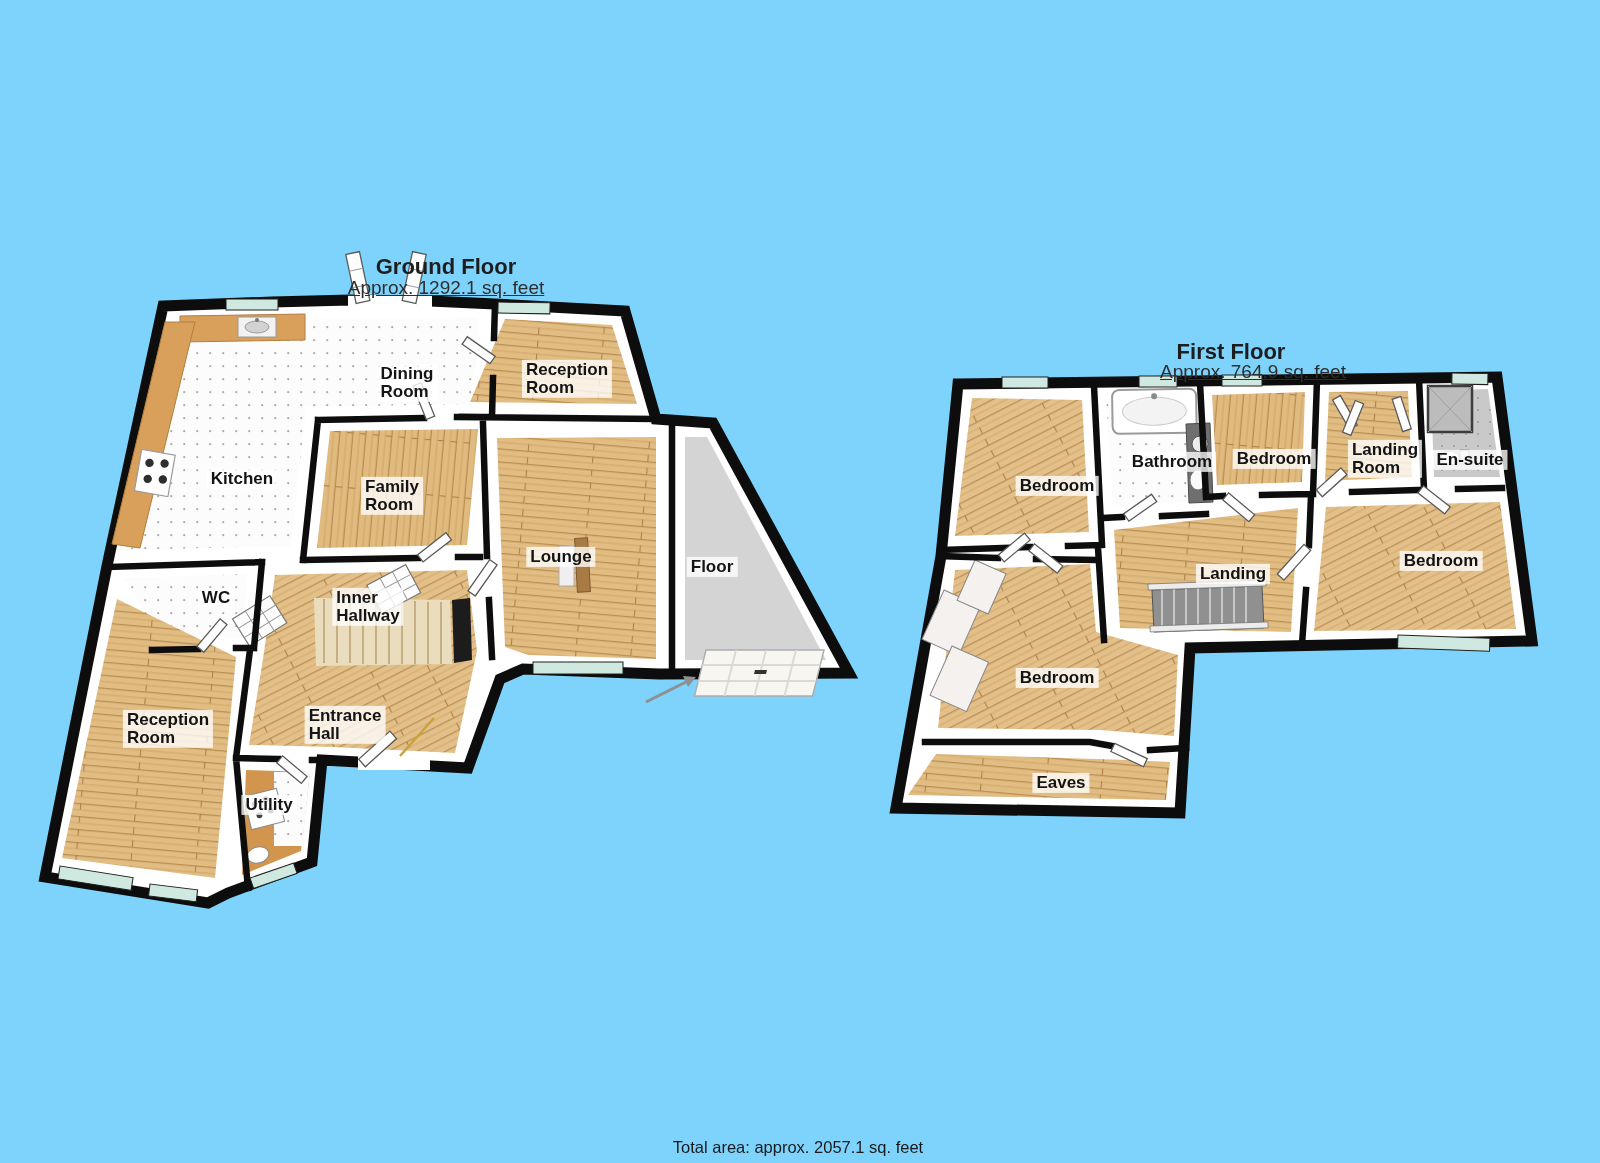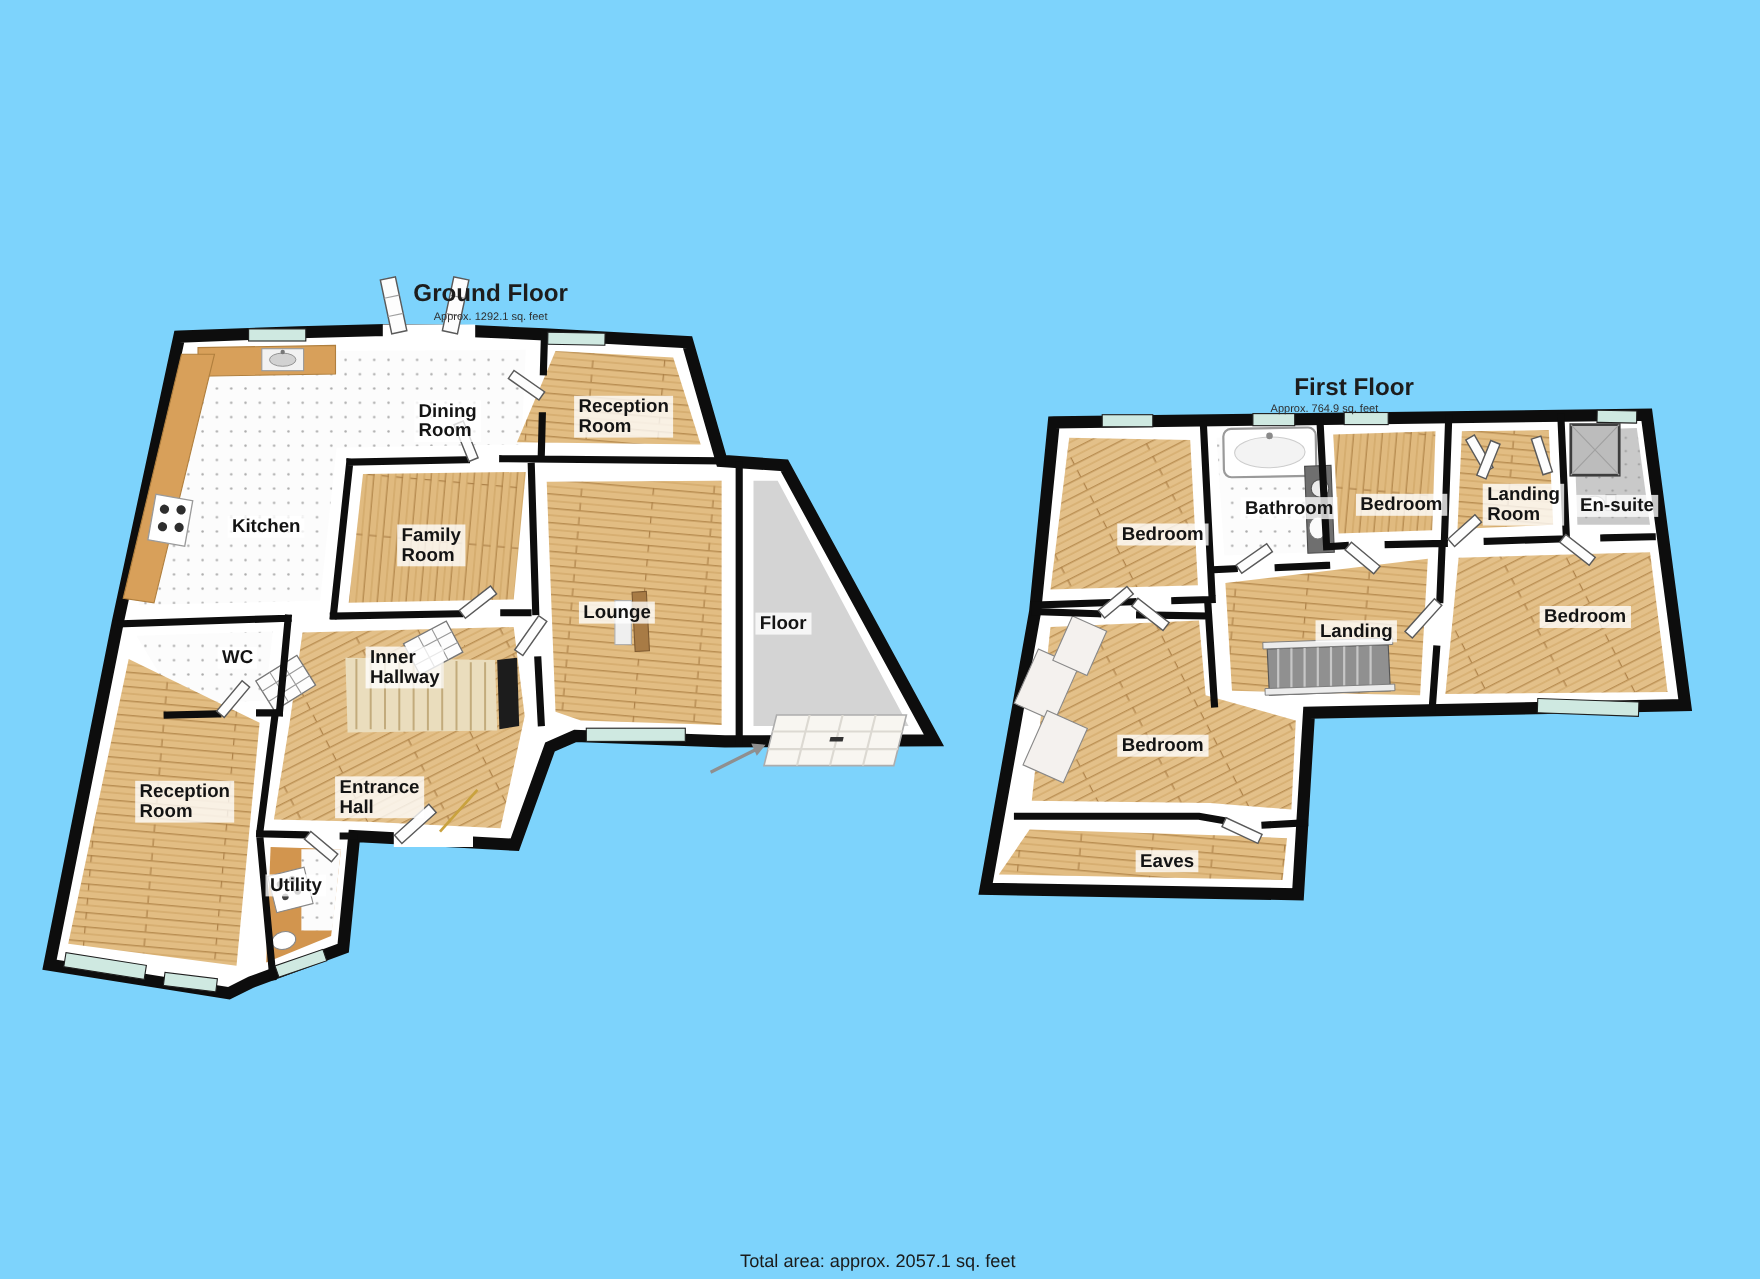--- a/index.html
+++ b/index.html
@@ -6,21 +6,21 @@
   .stage{position:relative;width:1600px;height:1163px;background:#7dd3fc;overflow:hidden;
          font-family:"Liberation Sans",sans-serif;}
   .plan-svg{position:absolute;left:0;top:0;}
   .room-label{position:absolute;transform:translate(-50%,-50%);
       font-weight:bold;font-size:17px;line-height:1.07;color:#141414;
       background:rgba(255,255,255,0.78);padding:1px 4px;
       white-space:pre-line;z-index:5;}
   .floor-title{position:absolute;transform:translate(-50%,-50%);
       font-weight:bold;font-size:22px;color:#1d1d1d;z-index:5;white-space:nowrap;}
   .floor-area{position:absolute;transform:translate(-50%,-50%);
-      font-size:10px;color:#2e2e2e;z-index:5;white-space:nowrap;}
+      font-size:19px;color:#2e2e2e;z-index:5;white-space:nowrap;text-decoration:underline;}
   .footer-total{position:absolute;transform:translate(-50%,-50%);
       font-size:16.5px;color:#1a1a1a;z-index:5;white-space:nowrap;}
   .wall-in{stroke:#0d0d0d;stroke-width:6.5;fill:none;stroke-linecap:square;}
   .door{fill:#fdfdfd;stroke:#5a5a5a;stroke-width:1.3;}
   .glass{fill:#cfe9e1;stroke:#1f1f1f;stroke-width:1;}
 </style>
 </head>
 <body>
 
 <div class="stage">
@@ -244,21 +244,21 @@
       <rect class="door" x="1332" y="398" width="9" height="34" transform="rotate(-30 1336 398)"></rect>
       <rect class="door" x="1355" y="402" width="9" height="34" transform="rotate(22 1359 402)"></rect>
       <rect class="door" x="1392" y="398" width="9" height="34" transform="rotate(-18 1396 398)"></rect>
     </g>
   </g>
 </svg>
 
   <div class="floor-title" style="left:446px;top:267px">Ground Floor</div>
   <div class="floor-area" style="left:446px;top:288px">Approx. 1292.1 sq. feet</div>
   <div class="floor-title" style="left:1231px;top:352px">First Floor</div>
-  <div class="floor-area" style="left:1204px;top:372px">Approx. 764.9 sq. feet</div>
+  <div class="floor-area" style="left:1253px;top:372px">Approx. 764.9 sq. feet</div>
 
   <div class="room-label" style="left:407px;top:383px">Dining
 Room</div>
   <div class="room-label" style="left:567px;top:379px">Reception
 Room</div>
   <div class="room-label" style="left:242px;top:479px">Kitchen</div>
   <div class="room-label" style="left:392px;top:496px">Family
 Room</div>
   <div class="room-label" style="left:561px;top:557px">Lounge</div>
   <div class="room-label" style="left:712px;top:567px">Floor</div>

